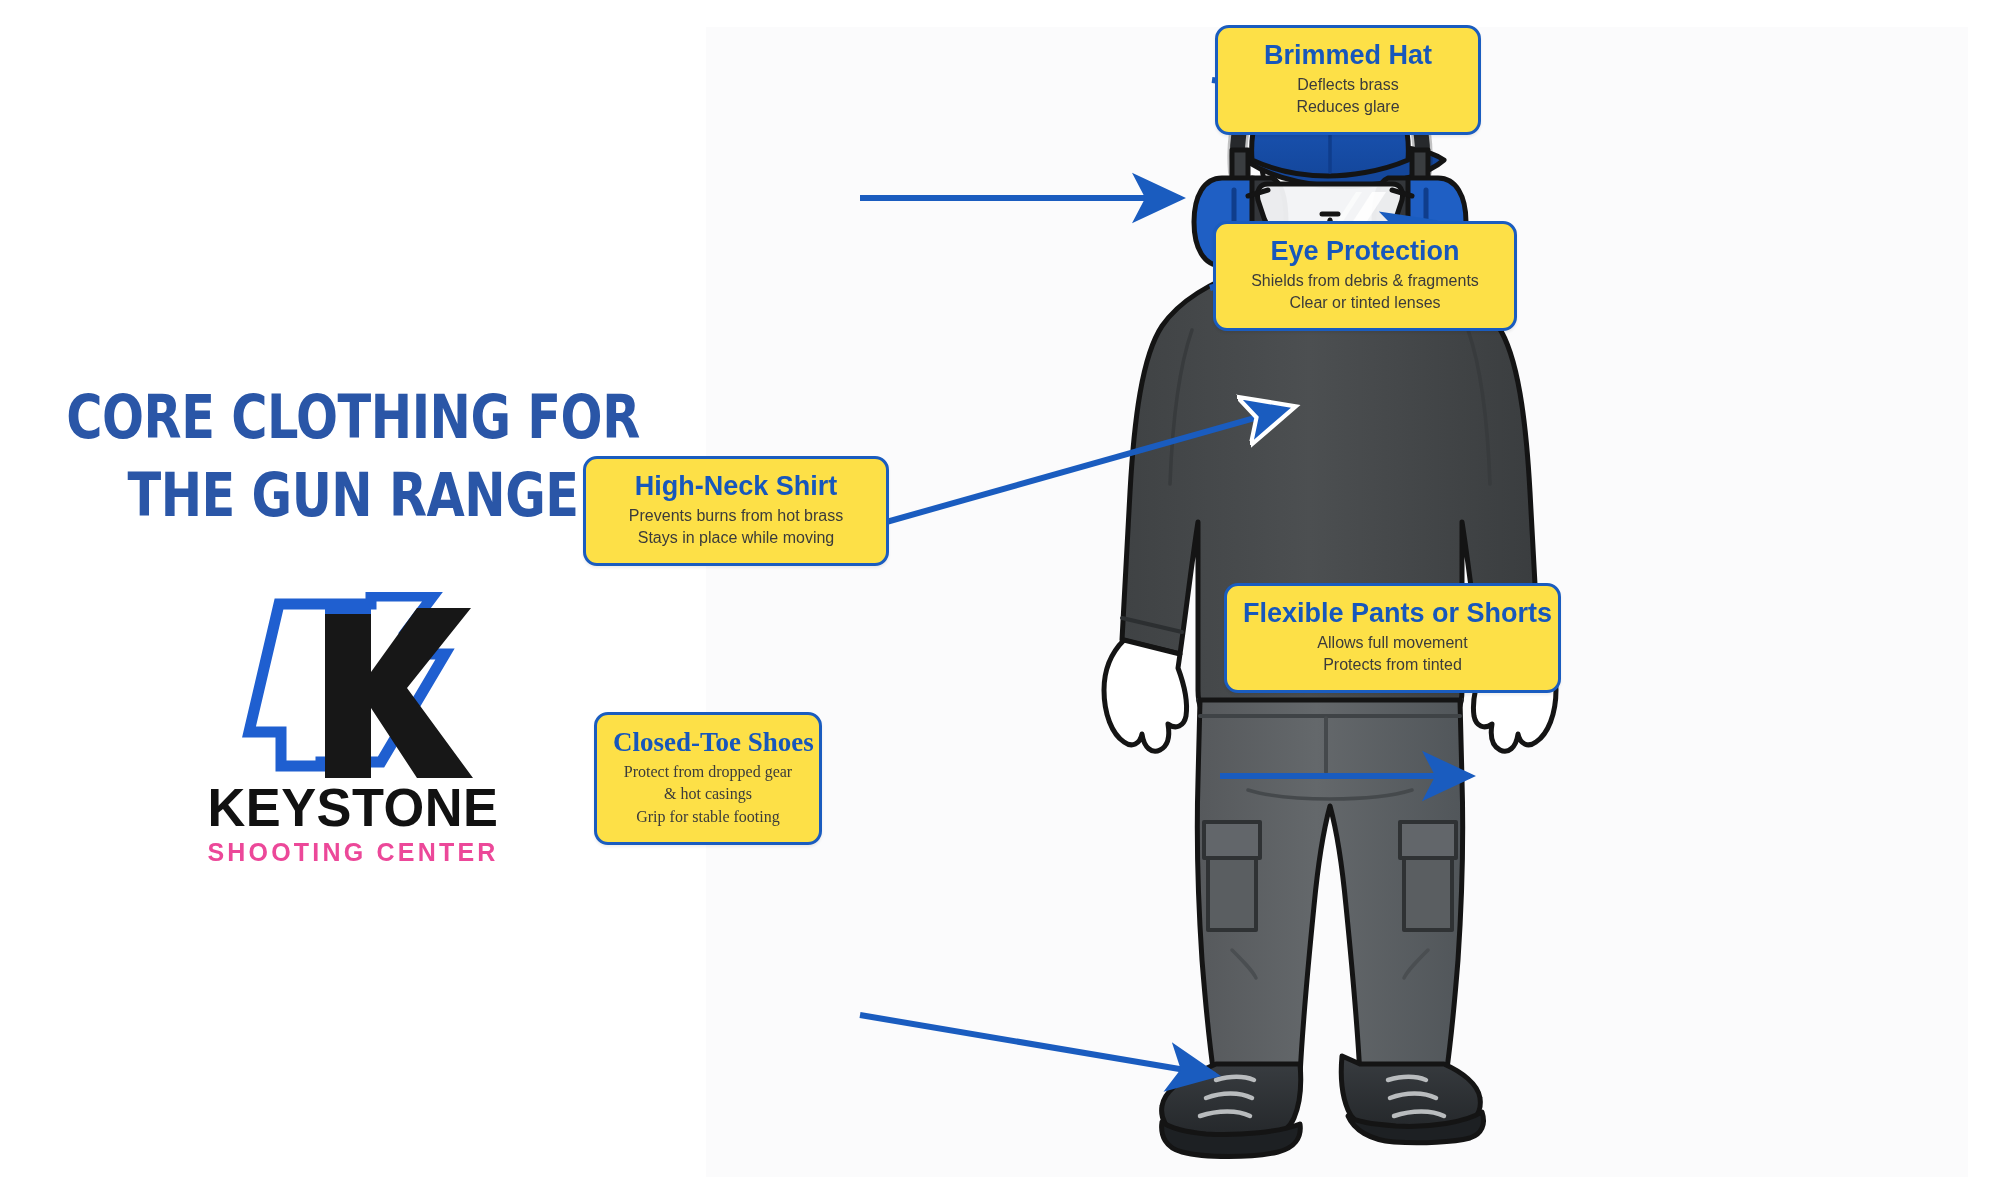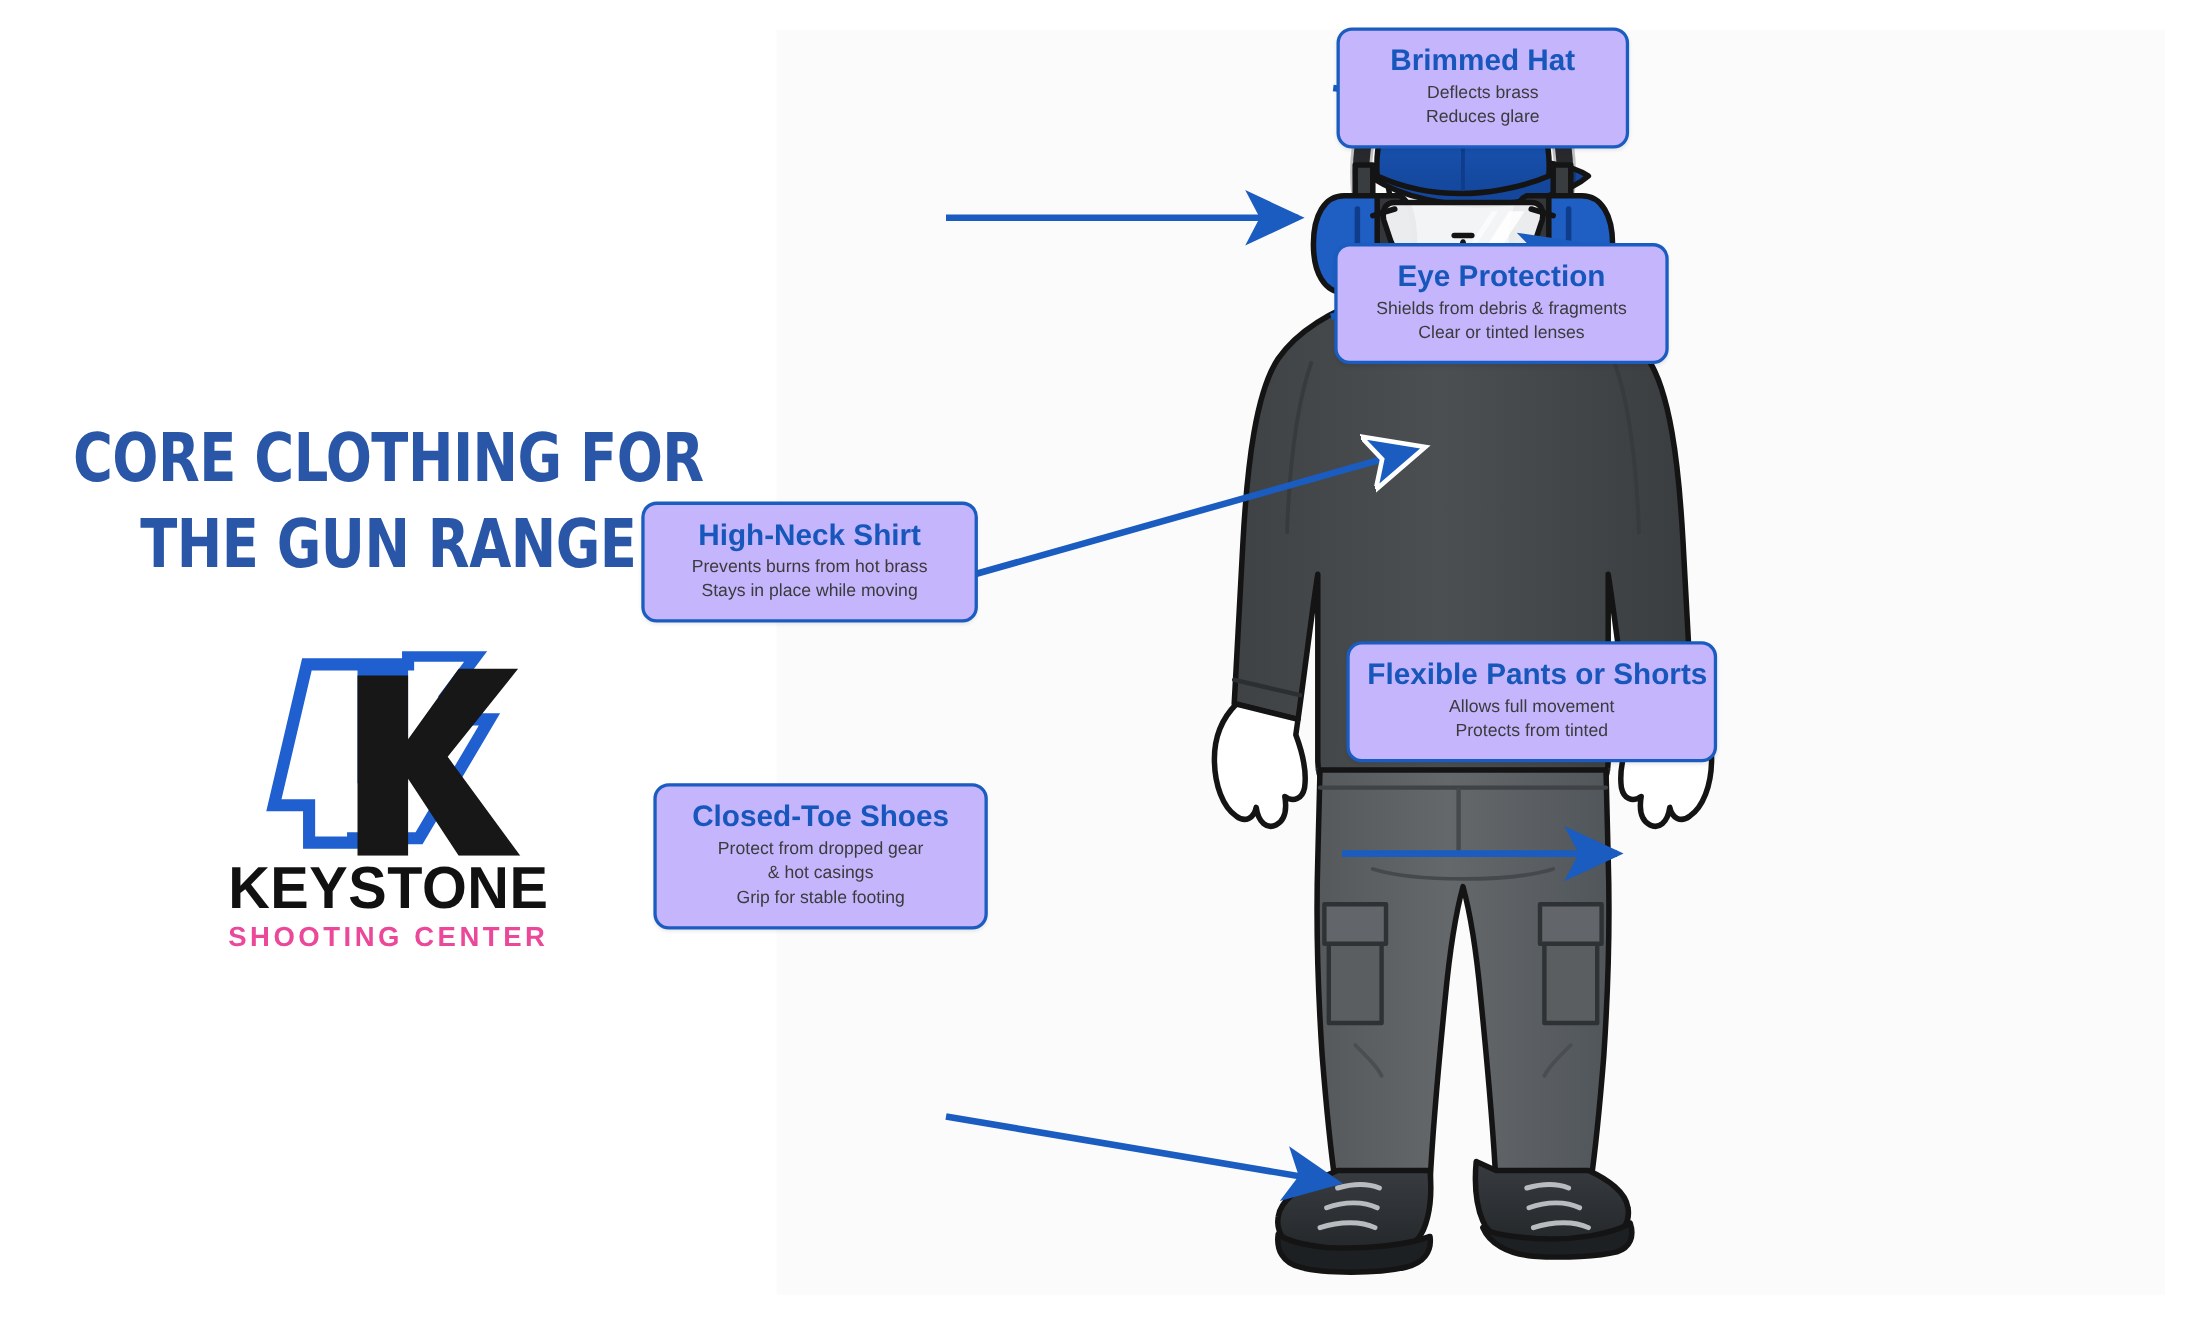--- a/index.html
+++ b/index.html
@@ -97,21 +97,21 @@
     top: 27px;
     width: 1262px;
     height: 1150px;
     background: #fbfbfc;
   }
 
   
   .callout {
     position: absolute;
     box-sizing: border-box;
-    background: #c4b5fd;
+    background: #fde047;
     border: 3px solid #1a5cbf;
     border-radius: 14px;
     padding: 10px 16px 13px 16px;
     text-align: center;
     box-shadow: 0 2px 3px rgba(0,0,0,0.07);
   }
   .callout .c-title {
     display: block;
     color: #1757bc;
     font-weight: bold;
@@ -126,21 +126,21 @@
     line-height: 1.42;
     white-space: nowrap;
   }
 
   
   #cb-hat    { left: 1215px; top: 25px;  width: 266px; }
   #cb-ear    { left: 594px;  top: 119px; width: 262px; }
   #cb-eye    { left: 1178px; top: 221px; width: 304px; margin-left: 35px; }
   #cb-shirt  { left: 583px;  top: 414px; width: 306px; margin-top: 42px; }
   #cb-pants  { left: 1224px; top: 583px; width: 337px; }
-  #cb-shoes  { left: 594px;  top: 712px; width: 304px; }
+  #cb-shoes  { left: 594px;  top: 712px; width: 228px; font-family: Liberation Serif, serif; }
 
   
   .arrow-layer {
     position: absolute;
     left: 0; top: 0;
     width: 2000px; height: 1200px;
     pointer-events: none;
   }
 
   

